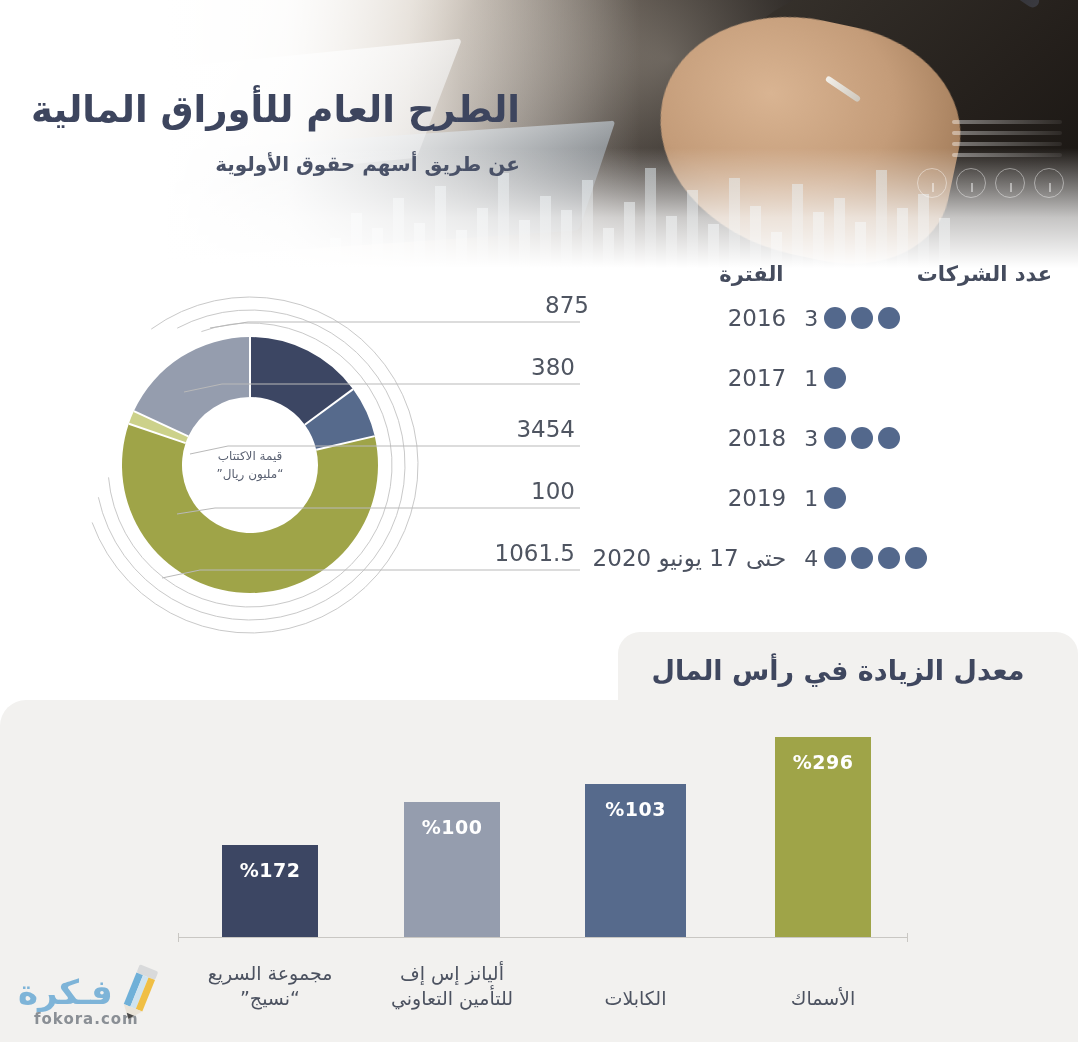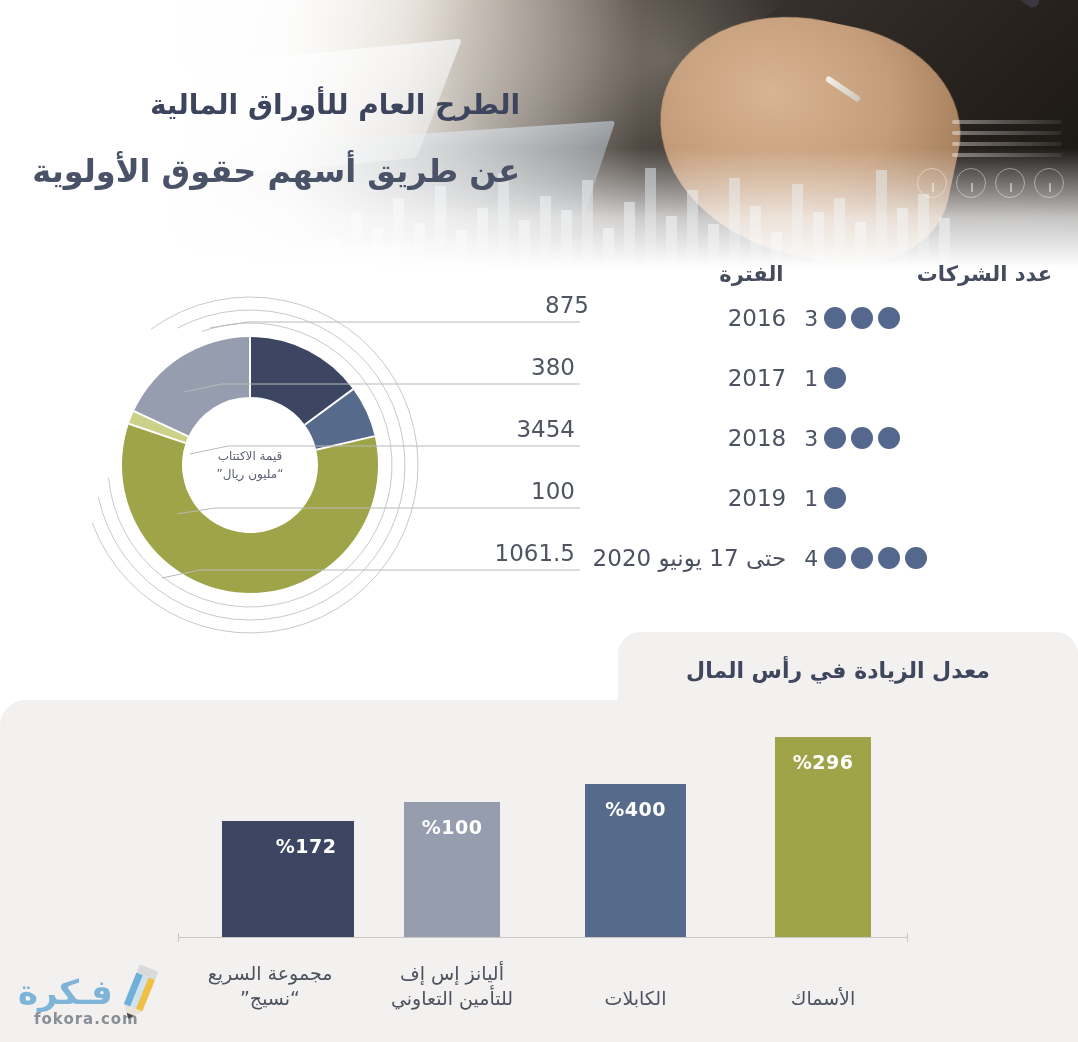--- a/index.html
+++ b/index.html
@@ -98,26 +98,26 @@
     background:linear-gradient(90deg,#ffffff 0%,#ffffff 26%,rgba(255,255,255,.92) 45%,rgba(255,255,255,.55) 68%,rgba(255,255,255,0) 100%);
   }
   .hero-fade-bottom{
     position:absolute;left:0;bottom:0;width:100%;height:120px;
     background:linear-gradient(180deg,rgba(255,255,255,0) 0%,rgba(255,255,255,.75) 58%,#ffffff 100%);
   }
 
   
   .title-main{
     position:absolute;right:558px;top:88px;
-    font-size:28px;font-weight:bold;color:#3d455e;
+    font-size:37px;font-weight:bold;color:#3d455e;
     letter-spacing:-.5px;white-space:nowrap;
   }
   .title-sub{
     position:absolute;right:558px;top:152px;
-    font-size:32px;font-weight:bold;color:#4a5268;
+    font-size:20px;font-weight:bold;color:#4a5268;
     white-space:nowrap;
   }
 
   
   .donut-wrap{position:absolute;left:70px;top:285px;width:360px;height:360px;}
   .donut-label{
     position:absolute;left:0;top:0;width:360px;height:360px;
     display:flex;flex-direction:column;align-items:center;justify-content:center;
     pointer-events:none;
   }
@@ -150,21 +150,21 @@
   .td-period{width:200px;text-align:right;font-size:23px;color:#4c5260;padding-right:18px;white-space:nowrap;}
 
   
   .bar-title-tab{
     position:absolute;left:618px;top:632px;width:460px;height:72px;
     background:#f2f1ef;border-radius:22px 22px 0 0;
   }
   .bar-title{
     position:absolute;left:618px;top:648px;width:440px;height:44px;
     display:flex;align-items:center;justify-content:center;
-    font-size:22px;font-weight:bold;color:#3f475f;
+    font-size:27px;font-weight:bold;color:#3f475f;
   }
   .bar-panel{
     position:absolute;left:0;top:700px;width:1078px;height:342px;
     background:#f2f1ef;border-radius:26px 0 0 0;
   }
   .bars{position:absolute;left:0;top:700px;width:1078px;height:342px;}
   .bar{
     position:absolute;bottom:105px;
     display:flex;align-items:flex-start;justify-content:center;
   }
@@ -367,36 +367,36 @@
           <div class="td-period">حتى 17 يونيو 2020</div>
         </div>
       </div>
   </div>
 
   <div class="bar-title-tab"></div>
   <div class="bar-panel"></div>
   <div class="bar-title">معدل الزيادة في رأس المال</div>
   <div class="bars" id="barsLayer">
     <div class="axis"></div>
-  <div class="bar" style="left: 222px; width: 96px; height: 116px; background: rgb(60, 70, 99); padding-left: 36px;">
+  <div class="bar" style="left: 222px; width: 96px; height: 92px; background: rgb(60, 70, 99);">
         <span class="bar-val">%172</span>
       </div>
       <div class="bar-cat" style="left: 196px; width: 148px;">
         <div>مجموعة السريع</div>
         <div>“نسيج”</div>
       </div>
       <div class="bar" style="left: 404px; width: 96px; height: 135px; background: rgb(149, 157, 174);">
         <span class="bar-val">%100</span>
       </div>
       <div class="bar-cat" style="left: 378px; width: 148px;">
         <div>أليانز إس إف</div>
         <div>للتأمين التعاوني</div>
       </div>
       <div class="bar" style="left: 585px; width: 101px; height: 153px; background: rgb(86, 106, 140);">
-        <span class="bar-val">%400</span>
+        <span class="bar-val">%103</span>
       </div>
       <div class="bar-cat" style="left: 559px; width: 153px;">
         <div>الكابلات</div>
       </div>
       <div class="bar" style="left: 775px; width: 96px; height: 200px; background: rgb(159, 164, 72);">
         <span class="bar-val">%296</span>
       </div>
       <div class="bar-cat" style="left: 749px; width: 148px;">
         <div>الأسماك</div>
       </div>

